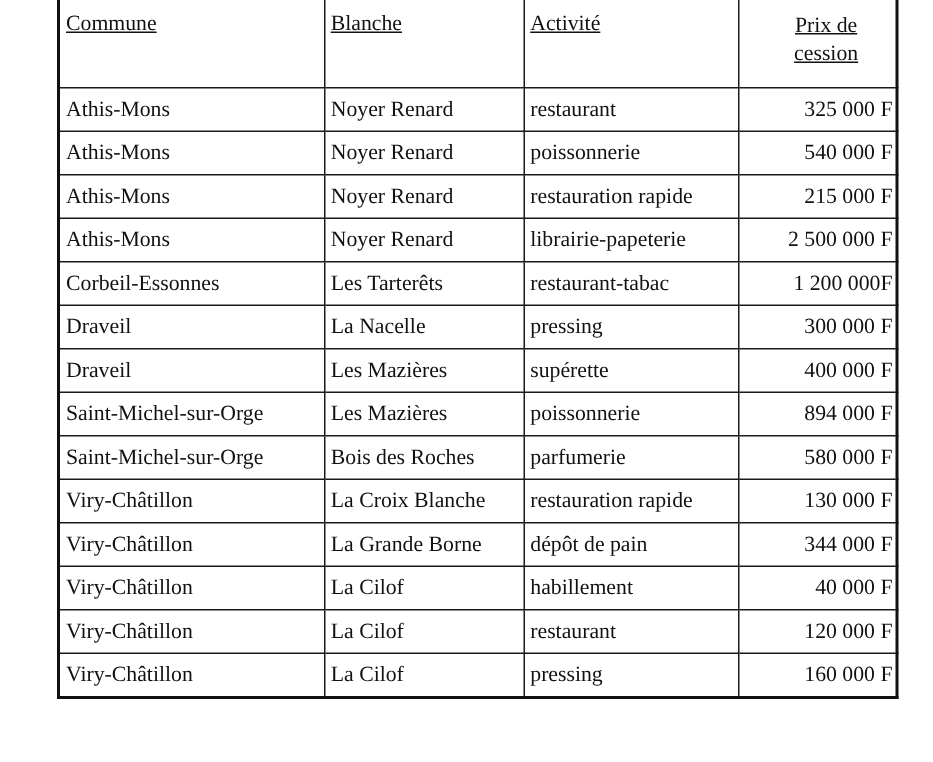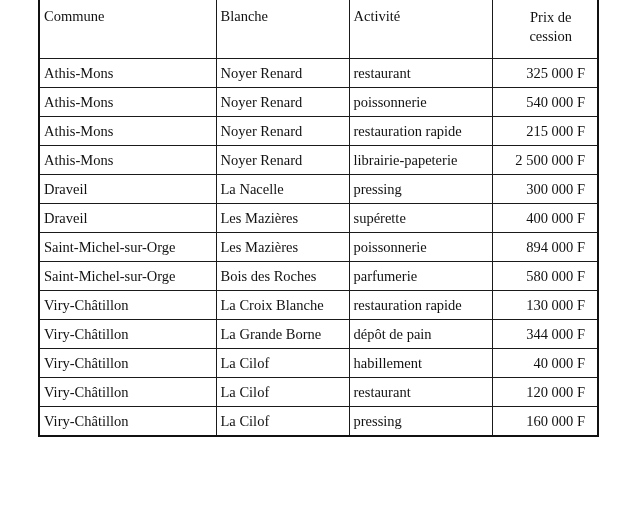--- a/index.html
+++ b/index.html
@@ -35,35 +35,36 @@
       padding: 0 4px;
       text-align: left;
       font-weight: normal;
       white-space: nowrap;
       overflow: hidden;
     }
     table.doc-table thead th {
       height: 50px;
       vertical-align: top;
       padding-top: 8px;
+      text-decoration: underline;
     }
     table.doc-table thead th.price-head {
       text-align: center;
       line-height: 19px;
       padding-left: 16px;
     }
     table.doc-table tbody td {
       height: 27px;
       vertical-align: middle;
       padding-top: 1px;
       margin-left: 36px;
     }
     table.doc-table td.price {
       text-align: right;
-      padding-right: 12px;
+      padding-right: 2px;
     }
     table.doc-table {
       border: 2px solid #111111;
     }
   </style>
 </head>
 <body>
 
 <table class="doc-table">
   <colgroup>
@@ -100,20 +101,26 @@
         <td>Athis-Mons</td>
         <td>Noyer Renard</td>
         <td>restauration rapide</td>
         <td class="price">215 000 F</td>
       </tr>
       <tr>
         <td>Athis-Mons</td>
         <td>Noyer Renard</td>
         <td>librairie-papeterie</td>
         <td class="price">2 500 000 F</td>
+      </tr>
+      <tr>
+        <td>Corbeil-Essonnes</td>
+        <td>Les Tarterêts</td>
+        <td>restaurant-tabac</td>
+        <td class="price">1 200 000F</td>
       </tr>
       <tr>
         <td>Draveil</td>
         <td>La Nacelle</td>
         <td>pressing</td>
         <td class="price">300 000 F</td>
       </tr>
       <tr>
         <td>Draveil</td>
         <td>Les Mazières</td>

